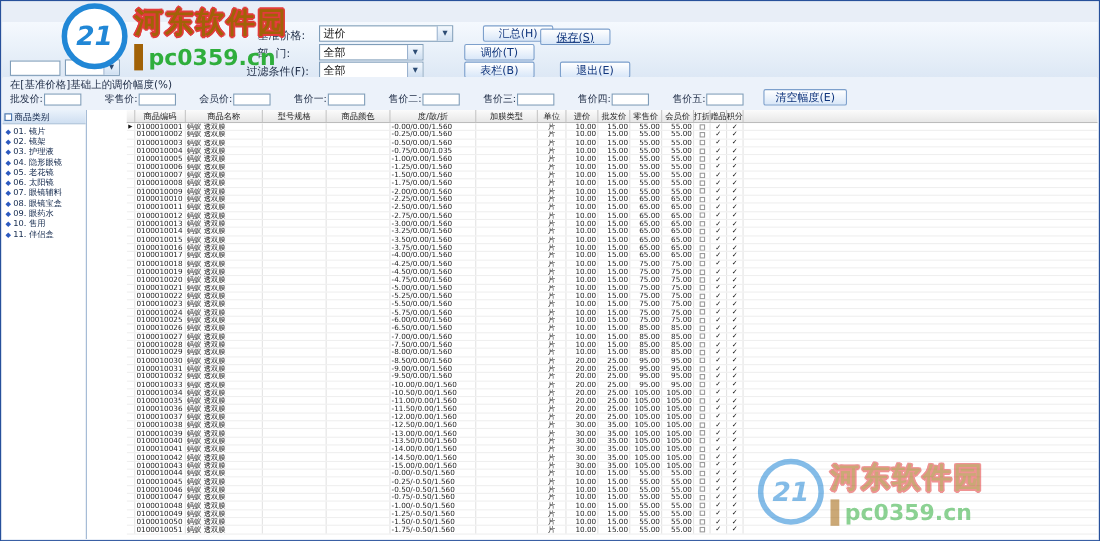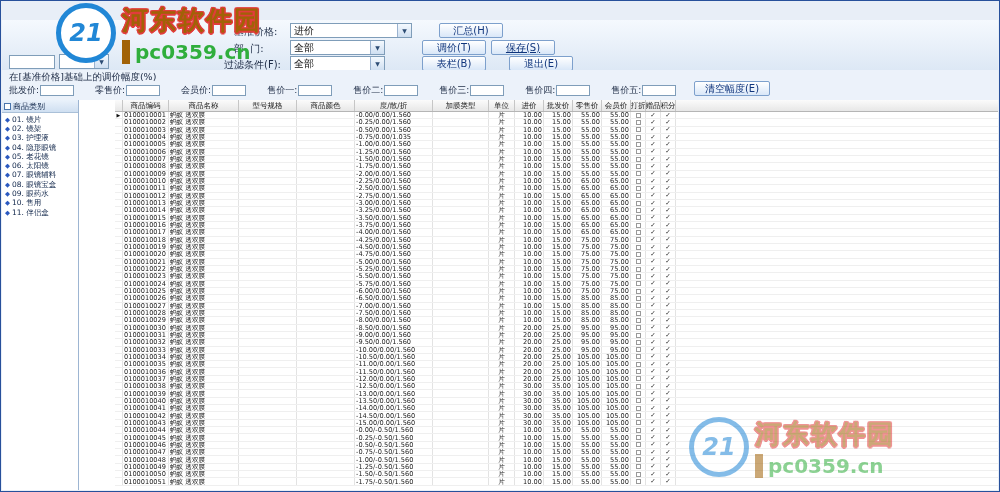--- a/index.html
+++ b/index.html
@@ -100,21 +100,21 @@
     </div>
 
     <span class="lbl" style="left:222px;top:38px;">过滤条件(F):</span>
     <div class="combo" style="left:288px;top:36px;width:95px;">
       <span>全部</span>
       <span class="arrow">▼</span>
     </div>
 
     <div class="btn" style="left:437px;top:3px;">汇总(H)</div>
     <div class="btn" style="left:420px;top:20px;">调价(T)</div>
-    <div class="btn" style="left:489px;top:20px;text-decoration:underline;">保存(S)</div>
+    <div class="btn" style="left:489px;top:6px;text-decoration:underline;">保存(S)</div>
     <div class="btn" style="left:420px;top:36px;">表栏(B)</div>
     <div class="btn" style="left:507px;top:36px;">退出(E)</div>
   </div>
 
   <div class="adjustbar">
     <div class="adjust-caption">在[基准价格]基础上的调价幅度(%)</div>
     <div class="adj-fields">
         <span class="adj-field">
           <span class="adj-lbl">批发价:</span>
           <input style="">

